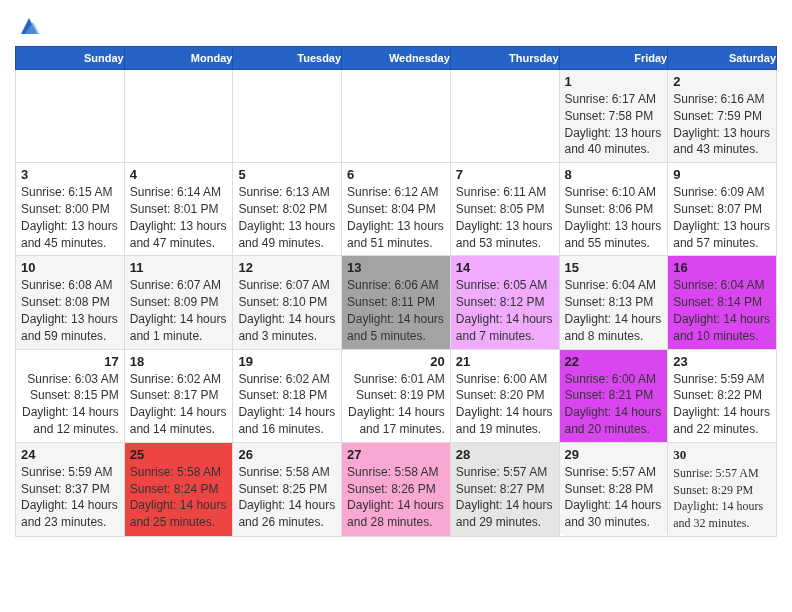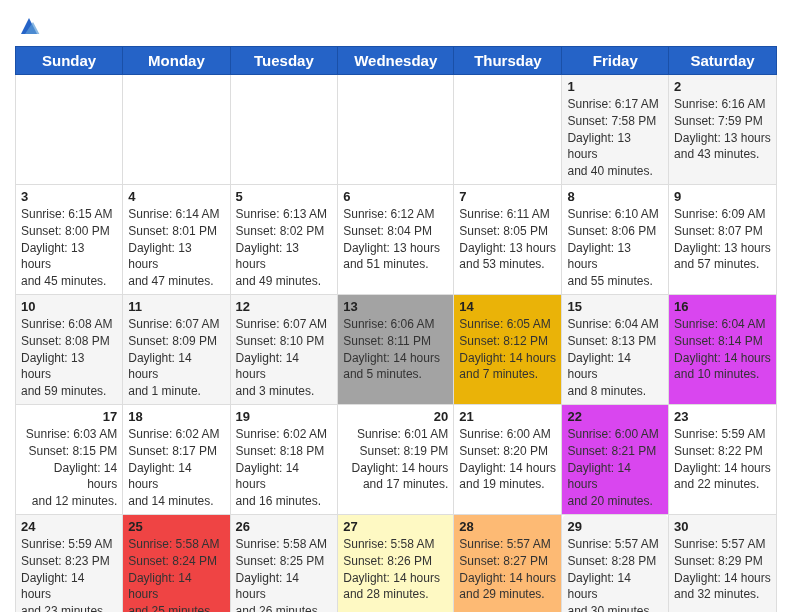--- a/index.html
+++ b/index.html
@@ -48,24 +48,24 @@
       margin-top: 2px;
     }
     .calendar {
       width: 100%;
       border-collapse: collapse;
       border: 1px solid #ccc;
     }
     .calendar th {
       background-color: #2563c7;
       color: #fff;
-      font-size: 15px;
+      font-size: 11px;
       font-weight: bold;
-      padding: 5px 16px;
-      text-align: center;
+      padding: 5px 0;
+      text-align: right;
       border: 1px solid #1a50a8;
     }
     .calendar td {
       width: calc(100% / 7);
       vertical-align: top;
       padding: 4px 5px;
       font-size: 10.5px;
       color: #333;
       border: 1px solid #ddd;
       background: #fff;
@@ -249,21 +249,21 @@
           </td>
           <td class="shaded" style="background: #a3a3a3;">
             <span class="day-num">13</span>
             <div class="day-info">
               <div>Sunrise: 6:06 AM</div>
               <div>Sunset: 8:11 PM</div>
               <div>Daylight: 14 hours</div>
               <div>and 5 minutes.</div>
             </div>
           </td>
-          <td class="shaded" style="background: #eab308; margin-left: 13px;">
+          <td class="shaded" style="background: #f0abfc; margin-left: 13px;">
             <span class="day-num">14</span>
             <div class="day-info">
               <div>Sunrise: 6:05 AM</div>
               <div>Sunset: 8:12 PM</div>
               <div>Daylight: 14 hours</div>
               <div>and 7 minutes.</div>
             </div>
           </td>
           <td class="shaded" style="background: rgb(245, 245, 245);">
             <span class="day-num">15</span>
@@ -347,21 +347,21 @@
               <div>Daylight: 14 hours</div>
               <div>and 22 minutes.</div>
             </div>
           </td>
         </tr>
         <tr>
           <td class="shaded" style="background: rgb(245, 245, 245);">
             <span class="day-num">24</span>
             <div class="day-info">
               <div>Sunrise: 5:59 AM</div>
-              <div>Sunset: 8:23 PM</div>
+              <div>Sunset: 8:37 PM</div>
               <div>Daylight: 14 hours</div>
               <div>and 23 minutes.</div>
             </div>
           </td>
           <td class="shaded" style="background: #ef4444;">
             <span class="day-num">25</span>
             <div class="day-info">
               <div>Sunrise: 5:58 AM</div>
               <div>Sunset: 8:24 PM</div>
               <div>Daylight: 14 hours</div>
@@ -370,48 +370,48 @@
           </td>
           <td class="shaded" style="background: rgb(245, 245, 245);">
             <span class="day-num">26</span>
             <div class="day-info">
               <div>Sunrise: 5:58 AM</div>
               <div>Sunset: 8:25 PM</div>
               <div>Daylight: 14 hours</div>
               <div>and 26 minutes.</div>
             </div>
           </td>
-          <td class="shaded" style="background: #fef9c3; margin-left: 32px;">
+          <td class="shaded" style="background: #f9a8d4; margin-left: 32px;">
             <span class="day-num">27</span>
             <div class="day-info">
               <div>Sunrise: 5:58 AM</div>
               <div>Sunset: 8:26 PM</div>
               <div>Daylight: 14 hours</div>
               <div>and 28 minutes.</div>
             </div>
           </td>
-          <td class="shaded" style="background: #fdba74;">
+          <td class="shaded" style="background: #e5e5e5;">
             <span class="day-num">28</span>
             <div class="day-info">
               <div>Sunrise: 5:57 AM</div>
               <div>Sunset: 8:27 PM</div>
               <div>Daylight: 14 hours</div>
               <div>and 29 minutes.</div>
             </div>
           </td>
           <td class="shaded" style="background: rgb(245, 245, 245); border-radius: 7px;">
             <span class="day-num">29</span>
             <div class="day-info">
               <div>Sunrise: 5:57 AM</div>
               <div>Sunset: 8:28 PM</div>
               <div>Daylight: 14 hours</div>
               <div>and 30 minutes.</div>
             </div>
           </td>
-          <td class="shaded" style="background: rgb(245, 245, 245);">
+          <td class="shaded" style="background: rgb(245, 245, 245); font-family: Liberation Serif, serif;">
             <span class="day-num">30</span>
             <div class="day-info">
               <div>Sunrise: 5:57 AM</div>
               <div>Sunset: 8:29 PM</div>
               <div>Daylight: 14 hours</div>
               <div>and 32 minutes.</div>
             </div>
           </td>
         </tr>
       </tbody>

